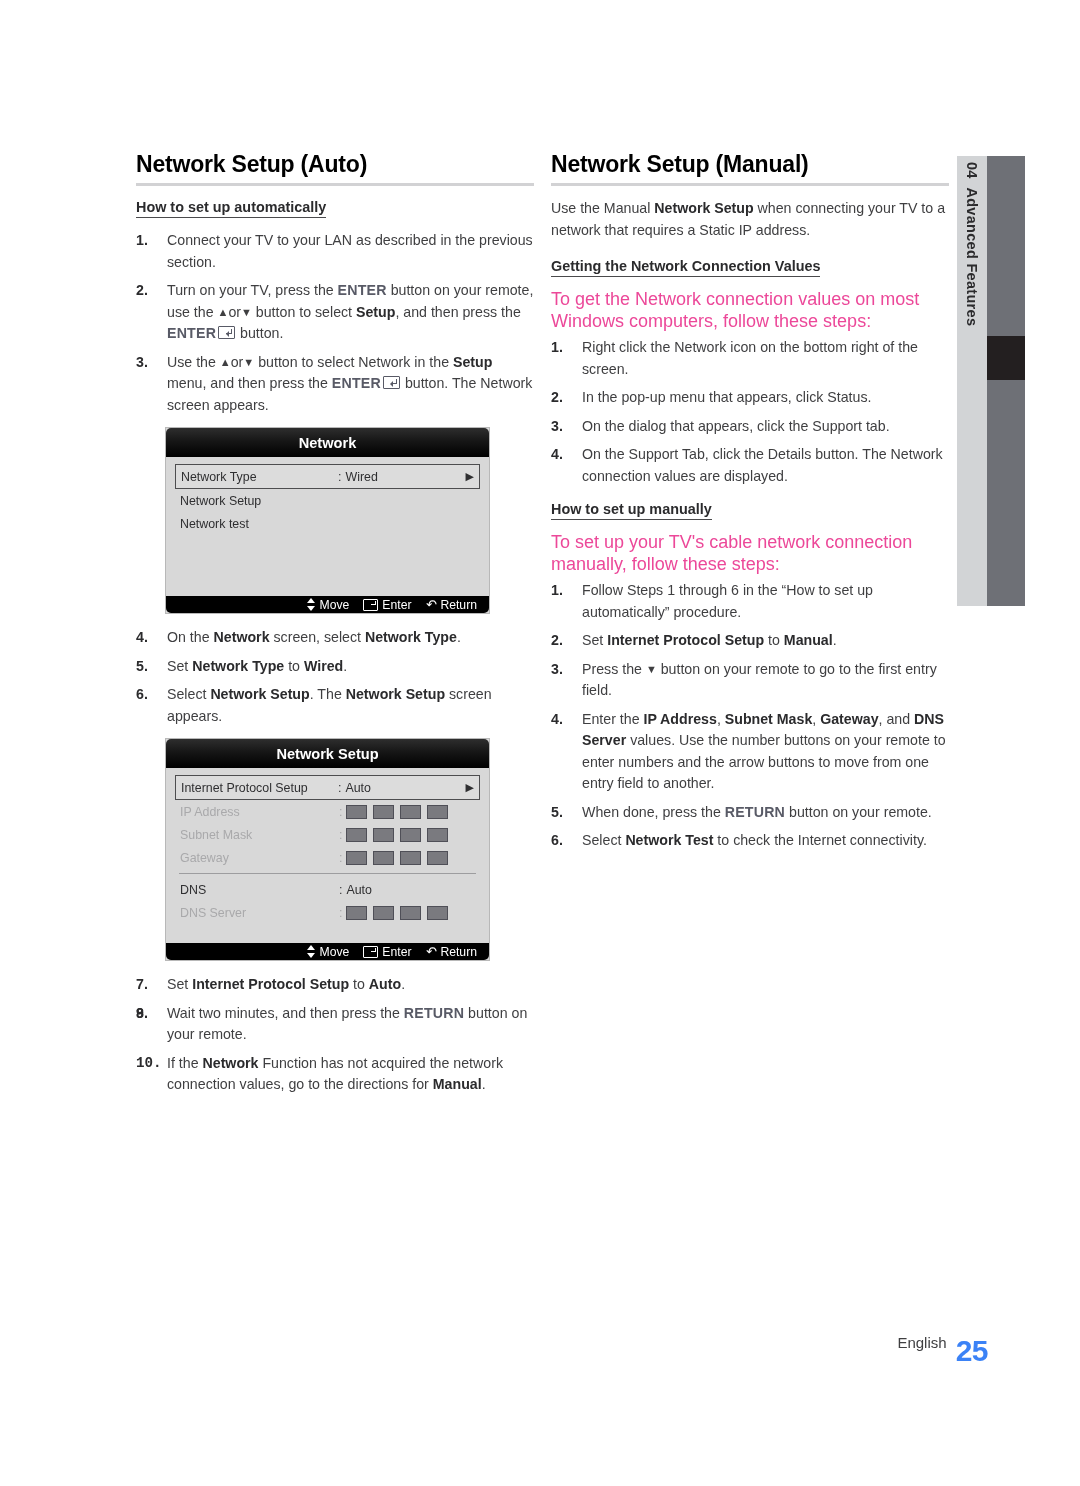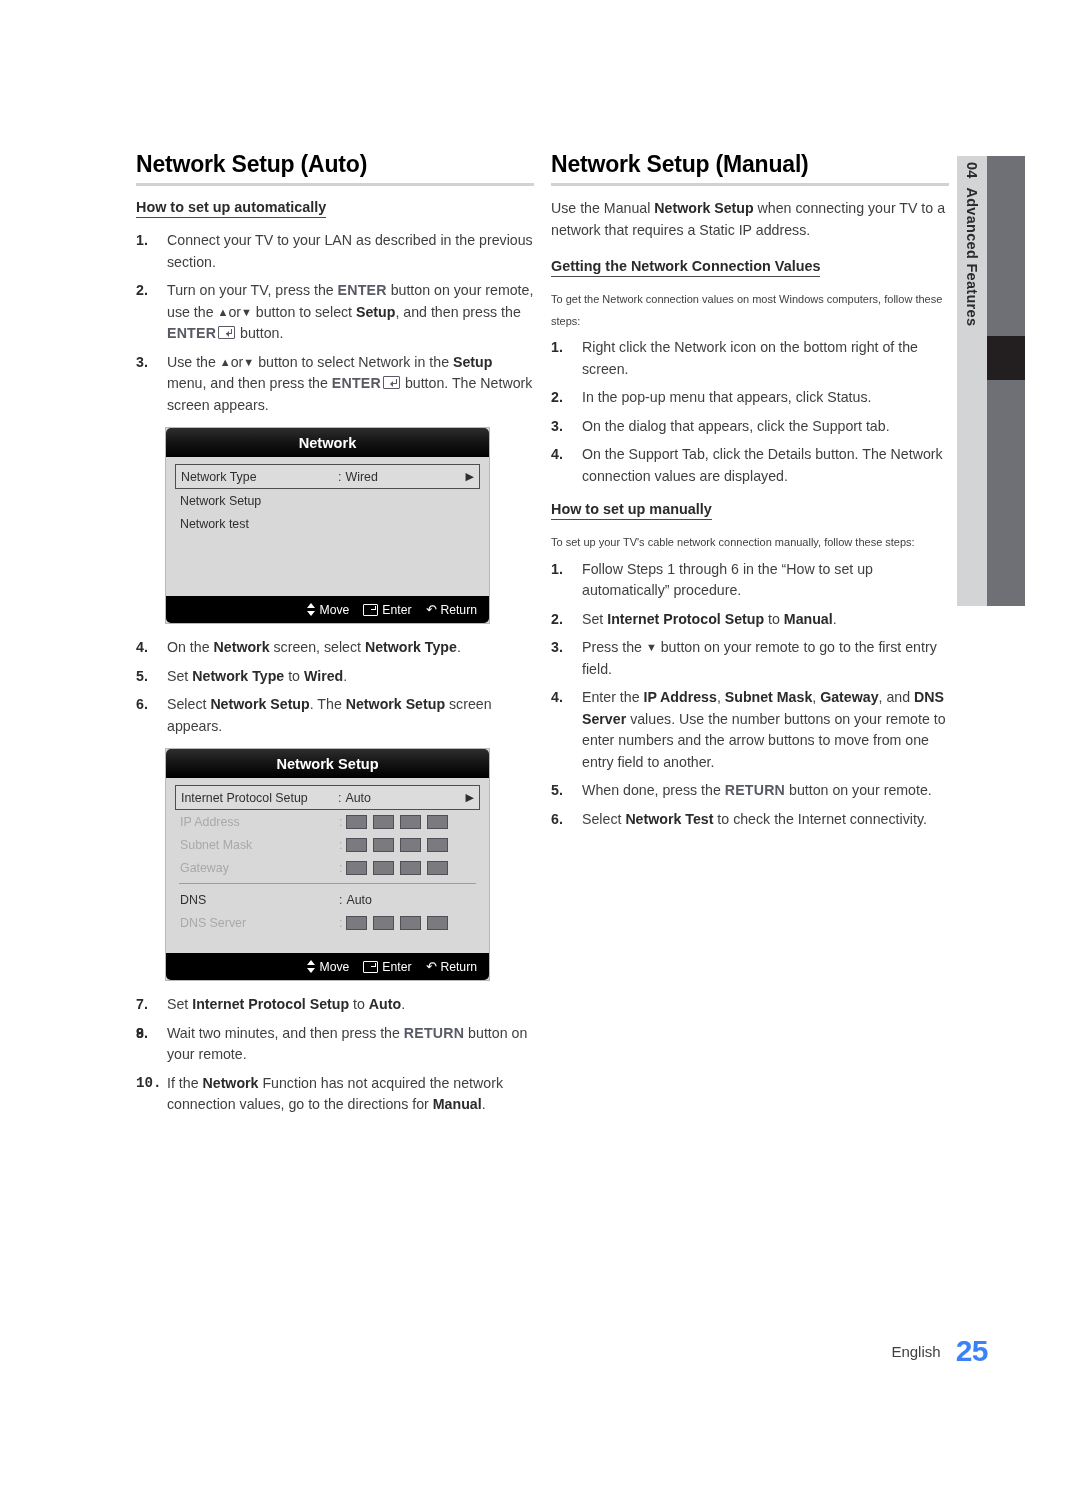--- a/index.html
+++ b/index.html
@@ -57,24 +57,24 @@
     font-weight: bold;
     color: #2b2b2d;
     margin: 0 0 3px 0;
     display: inline-block;
     border-bottom: 1.6px solid #4a4a4c;
     padding-bottom: 2px;
   }
   .subhead-wrap { margin-bottom: 9px; }
 
   p.lead {
-    font-size: 11px;
+    font-size: 18px;
     line-height: 21.5px;
     margin: 0 0 5px 0;
-    color: #404040;
+    color: #ec4899;
   }
 
   
   ol.steps {
     list-style: none;
     margin: 0 0 0 0;
     padding: 0;
   }
   ol.steps li {
     position: relative;
@@ -199,21 +199,21 @@
     border: 1.5px solid #4f4f57;
     box-sizing: border-box;
   }
   .osd-div {
     height: 1px;
     background: #9d9d9f;
     margin: 4px 4px 4px 4px;
   }
   .osd-pad { height: 14px; }
   .osd-foot {
-    height: 27px;
+    height: 17px;
     background: #000000;
     color: #ffffff;
     display: flex;
     align-items: center;
     justify-content: flex-end;
     gap: 14px;
     padding-right: 12px;
     font-size: 12.2px;
     border-radius: 0 0 5px 5px;
   }
@@ -289,22 +289,22 @@
     height: 44px;
     background: #231f20;
   }
 
   
   .footer {
     position: absolute;
     right: 92px;
     bottom: 118px;
     display: flex;
-    align-items: center;
-    gap: 15px;
+    align-items: flex-start;
+    gap: 9px;
   }
   .footer .lang {
     font-size: 15px;
     color: #3f3f41;
   }
   .footer .pageno {
     font-size: 30px;
     font-weight: bold;
     color: #3b82f6;
     letter-spacing: -0.5px;

